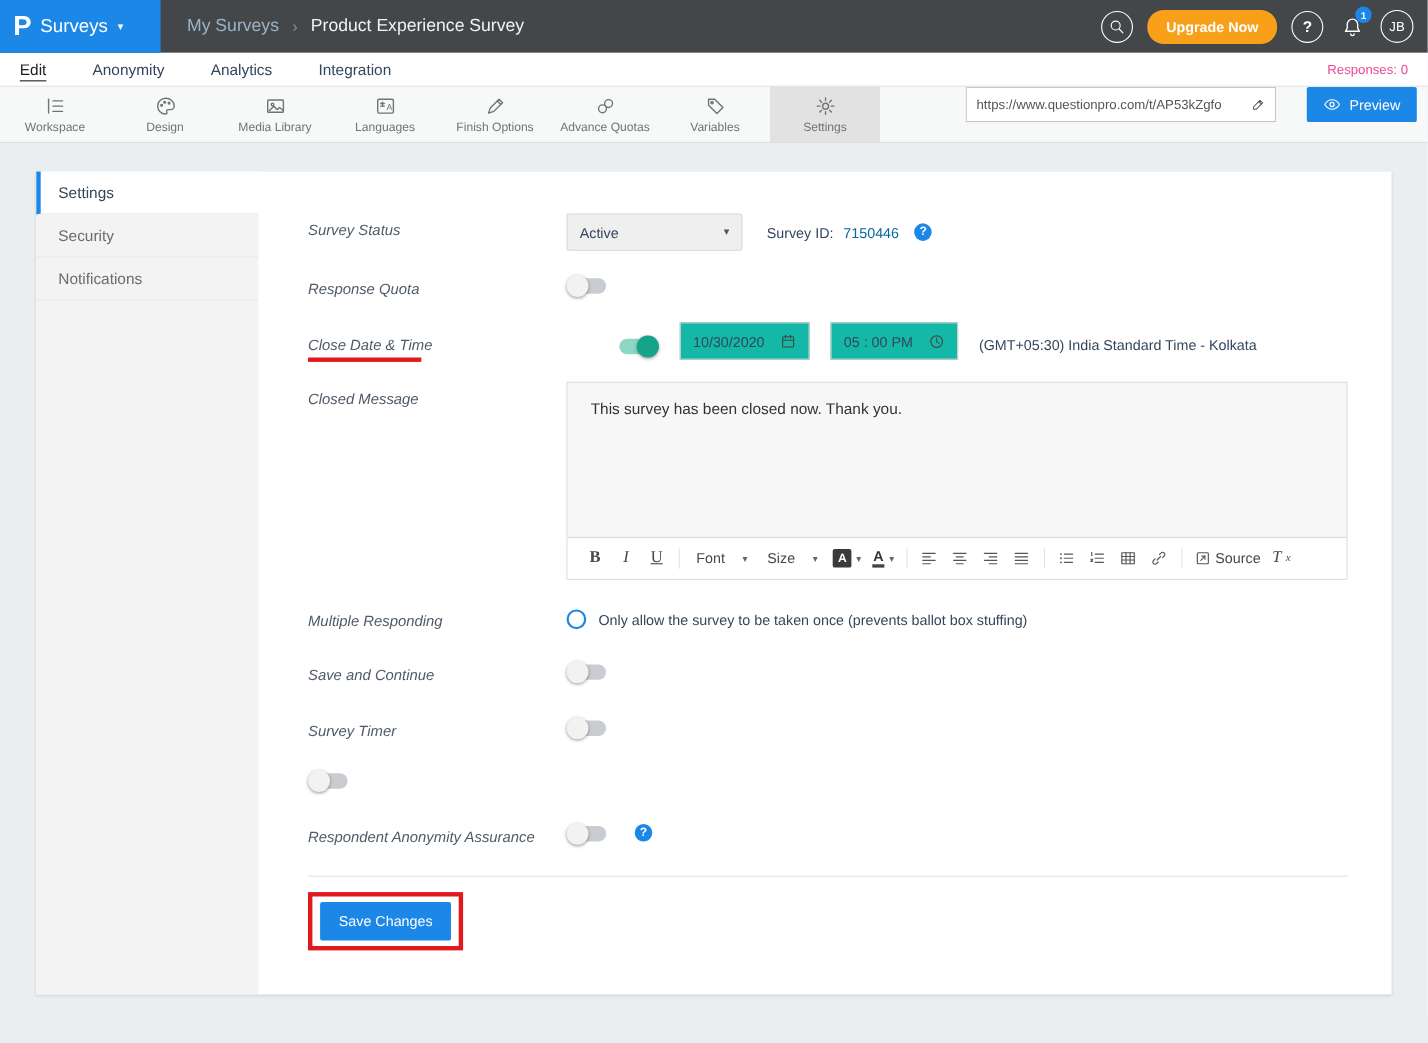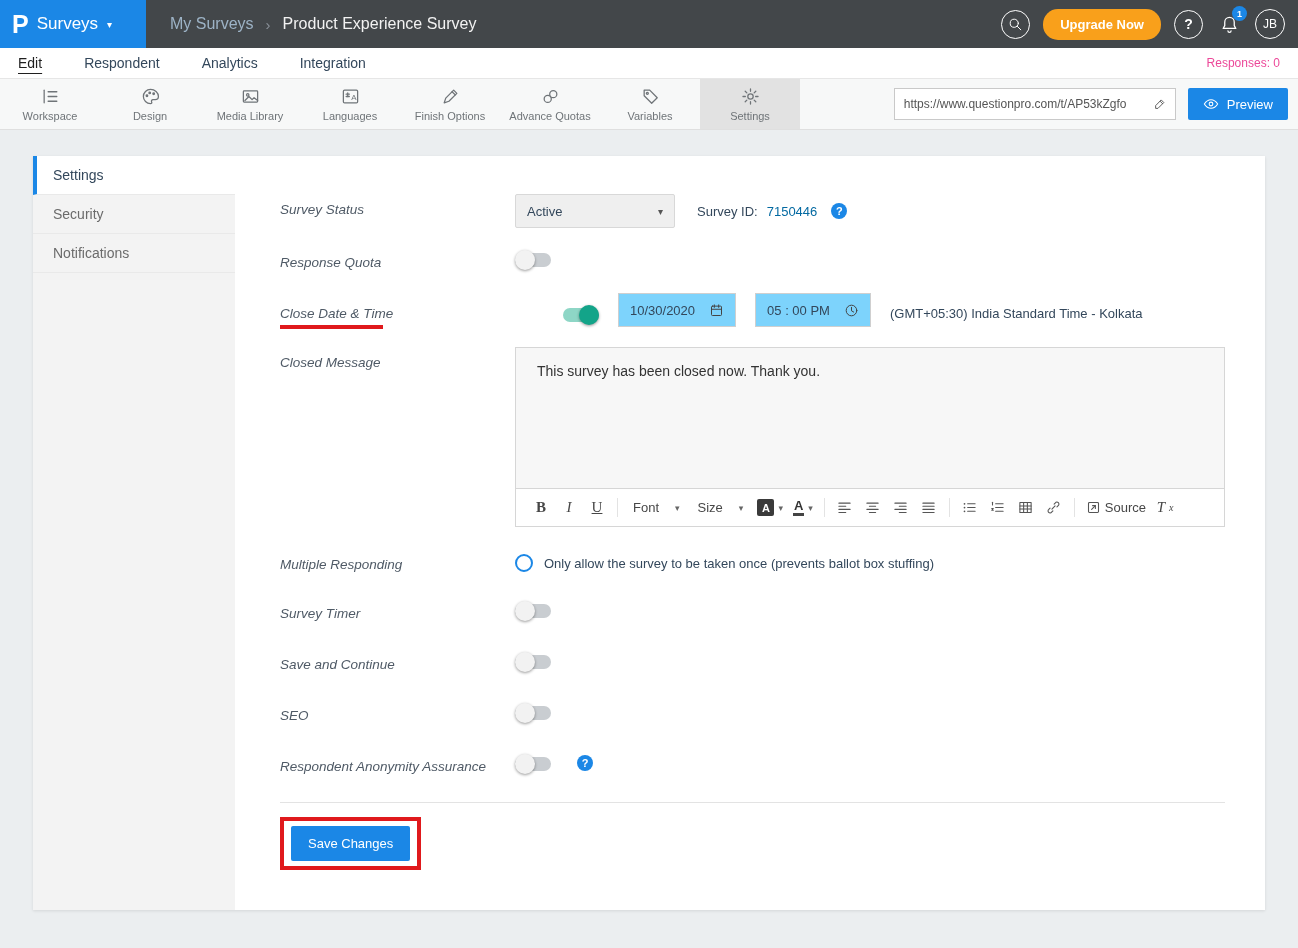--- a/index.html
+++ b/index.html
@@ -28,21 +28,21 @@
   .tab { font-size:14px; color:#33475b; cursor:pointer; }
   .tab.active { color:#1f1f1f; text-decoration:underline; text-underline-offset:5px; }
   .responses { margin-left:auto; font-size:12px; color:#ec4899; }
 
   
   .ribbon { height:52px; background:#f7f8f8; border-top:1px solid #e6e6e6; border-bottom:1px solid #dfdfdf; display:flex; align-items:stretch; }
   .ribbon-item { width:100px; display:flex; flex-direction:column; align-items:center; justify-content:center; gap:4px; color:#6f7478; cursor:pointer; }
   .ribbon-item.active { background:#e2e2e2; }
   .ribbon-item .rlabel { font-size:11px; white-space:nowrap; }
   .sicon { width:19px; height:19px; stroke:currentColor; fill:none; stroke-width:1.6; stroke-linecap:round; stroke-linejoin:round; }
-  .ribbon-right { margin-left:auto; display:flex; align-items:center; gap:12px; padding-right:10px; }
+  .ribbon-right { margin-left:auto; display:flex; align-items:flex-start; gap:28px; padding-right:10px; }
   .url-wrap { display:flex; border:1px solid #c9c9c9; background:#fff; height:32px; width:282px; align-items:stretch; }
   .url-input { border:none; outline:none; flex:1; font-size:12px; color:#555; padding:0 9px; font-family:inherit; min-width:0; }
   .url-edit { width:30px; display:flex; align-items:center; justify-content:center; cursor:pointer; color:#555; }
   .preview-btn { background:#1b87e6; color:#fff; height:32px; padding:0 15px; display:flex; align-items:center; gap:8px; font-size:13px; border:none; border-radius:2px; cursor:pointer; font-family:inherit; }
 
   
   .content { padding:26px 33px 0; }
   .card { background:#fff; display:flex; min-height:741px; box-shadow:0 1px 3px rgba(0,0,0,.1); }
   .side { width:202px; background:#f3f3f3; flex-shrink:0; }
   .side-item { height:39px; display:flex; align-items:center; padding-left:20px; font-size:14px; color:#6b6b6b; border-bottom:1px solid #e9e9e9; cursor:pointer; }
@@ -60,21 +60,21 @@
   .sel-caret { font-size:10px; color:#555; }
   .id-label { margin-left:22px; font-size:13px; color:#33475b; }
   .id-value { margin-left:9px; font-size:13px; color:#0369a1; }
   .qicon { width:16px; height:16px; border-radius:50%; background:#1b87e6; color:#fff; font-size:11px; font-weight:bold; display:flex; align-items:center; justify-content:center; margin-left:14px; cursor:pointer; flex-shrink:0; }
 
   .toggle { width:36px; height:14px; border-radius:7px; background:#c9cdd1; position:relative; cursor:pointer; flex-shrink:0; margin-top:3px; }
   .toggle .knob { position:absolute; top:-3px; left:0; width:20px; height:20px; border-radius:50%; background:#f2f2f2; box-shadow:0 1px 3px rgba(0,0,0,.4); }
   .toggle.on { background:#8ed6c6; }
   .toggle.on .knob { left:16px; background:#13a489; }
 
-  .input-box { height:34px; border:1px solid #cfcfcf; background:#7dd3fc; display:flex; align-items:center; gap:14px; padding:0 11px; font-size:13px; color:#33475b; margin-left:19px; cursor:pointer; margin-top:-7px; }
+  .input-box { height:34px; border:1px solid #cfcfcf; background:#14b8a6; display:flex; align-items:center; gap:14px; padding:0 11px; font-size:13px; color:#33475b; margin-left:19px; cursor:pointer; margin-top:-7px; }
   .tz { margin-left:19px; font-size:13px; color:#33475b; }
 
   .red-underline { height:4px; background:#e0191c; width:103px; margin-top:4px; }
 
   .editor { flex:1; border:1px solid #d6d6d6; }
   .editor-body { height:140px; background:#f7f7f7; padding:15px 21px; font-size:14px; color:#333; cursor:text; }
   .editor-toolbar { background:#fff; border-top:1px solid #d6d6d6; height:38px; display:flex; align-items:center; padding:0 12px; gap:2px; font-size:13px; color:#474747; }
   .tbtn { min-width:26px; height:26px; display:flex; align-items:center; justify-content:center; cursor:pointer; padding:0 4px; gap:4px; }
   .tbtn svg { width:15px; height:15px; stroke:#555; fill:none; stroke-width:1.7; stroke-linecap:round; stroke-linejoin:round; }
   .tb-bold { font-weight:bold; font-family:"Liberation Serif", serif; font-size:15px; }
@@ -130,21 +130,21 @@
           <path d="M10 20a2 2 0 0 0 4 0"></path>
       </svg>
       <span class="badge">1</span>
     </div>
     <div class="avatar">JB</div>
   </div>
 </header>
 
 <div class="subnav">
   <span class="tab active">Edit</span>
-  <span class="tab">Respondent</span>
+  <span class="tab">Anonymity</span>
   <span class="tab">Analytics</span>
   <span class="tab">Integration</span>
   <span class="responses">Responses: 0</span>
 </div>
 
 <div class="ribbon">
   <div class="ribbon-item">
     <svg class="sicon" viewBox="0 0 24 24">
       <line x1="4" y1="4" x2="4" y2="20"></line>
         <line x1="9" y1="6" x2="20" y2="6"></line>
@@ -407,39 +407,38 @@
         <div class="flabel">Multiple Responding</div>
         <div class="fcontrol col">
           <div class="radio-row">
             <span class="radio"></span>
             <span class="radio-label">Only allow the survey to be taken once (prevents ballot box stuffing)</span>
           </div>
         </div>
       </div>
 
       <div class="frow toggle-row">
+        <div class="flabel">Save and Continue</div>
+        <div class="fcontrol">
+          <div class="toggle">
+              <div class="knob"></div>
+            </div>
+        </div>
+      </div>
+
+      <div class="frow toggle-row">
         <div class="flabel">Survey Timer</div>
         <div class="fcontrol">
           <div class="toggle">
               <div class="knob"></div>
             </div>
         </div>
       </div>
 
       <div class="frow toggle-row">
-        <div class="flabel">Save and Continue</div>
-        <div class="fcontrol">
-          <div class="toggle">
-              <div class="knob"></div>
-            </div>
-        </div>
-      </div>
-
-      <div class="frow toggle-row">
-        <div class="flabel">SEO</div>
         <div class="fcontrol">
           <div class="toggle">
               <div class="knob"></div>
             </div>
         </div>
       </div>
 
       <div class="frow toggle-row">
         <div class="flabel">Respondent Anonymity Assurance</div>
         <div class="fcontrol">

